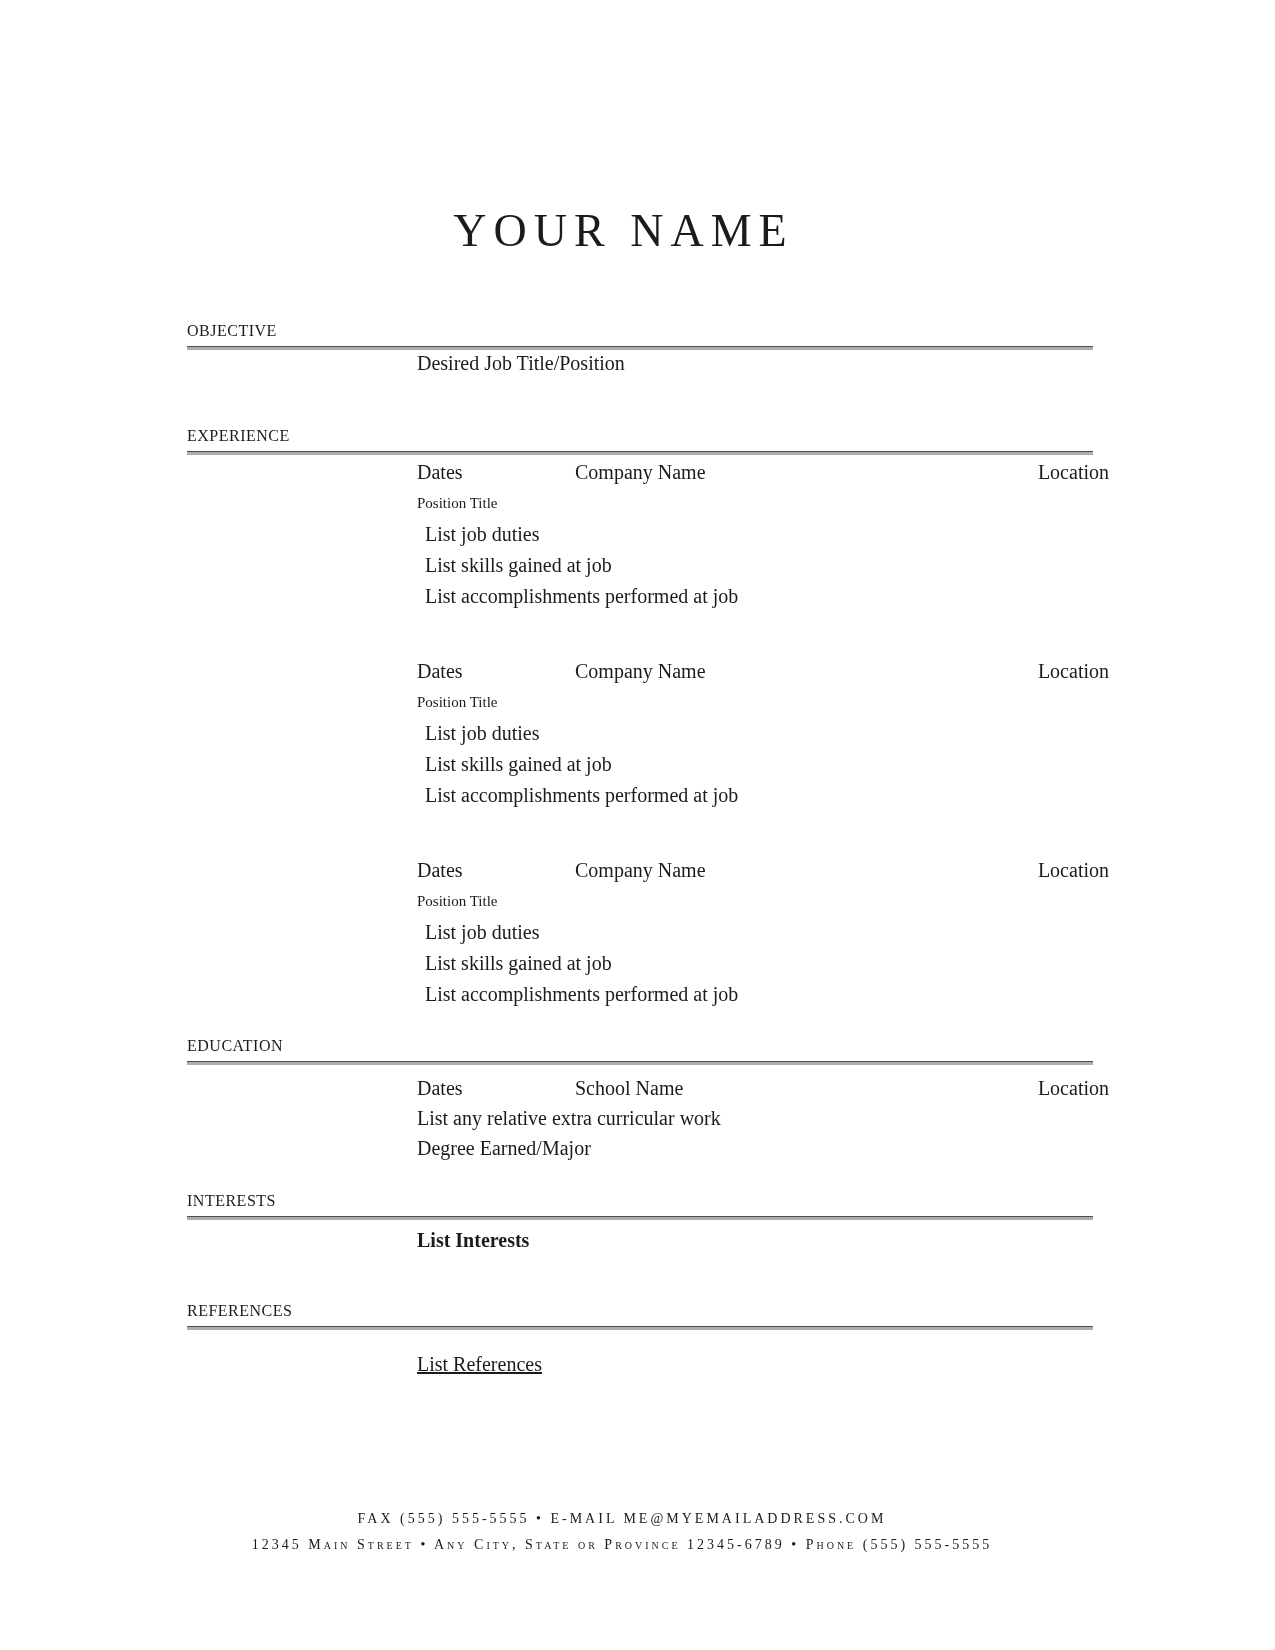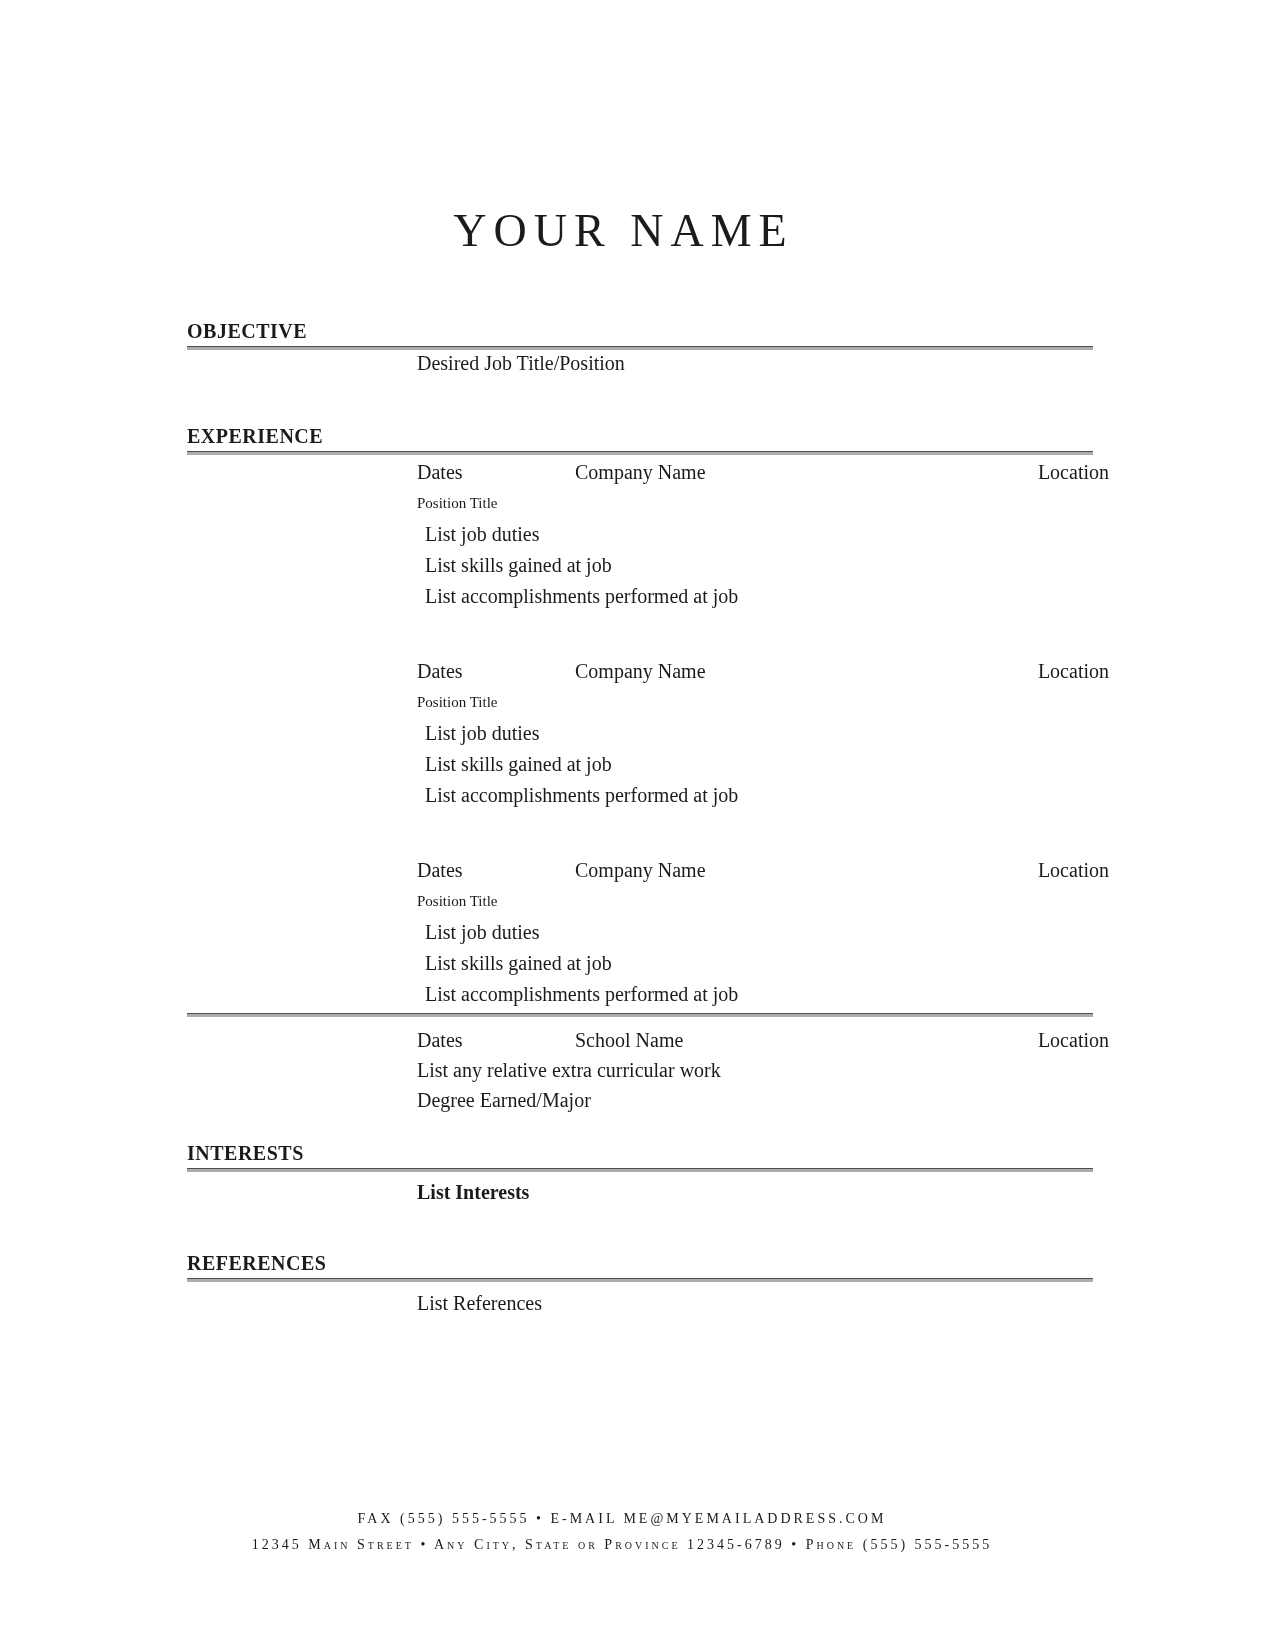--- a/index.html
+++ b/index.html
@@ -29,24 +29,23 @@
     white-space: nowrap;
   }
   .content {
     position: absolute;
     left: 187px;
     top: 319px;
     width: 906px;
     font-size: 20px;
   }
   .sec-heading {
-    font-size: 20px;
+    font-size: 16px;
     letter-spacing: 0.5px;
     line-height: 24px;
-    font-weight: bold;
   }
   .rule {
     height: 3px;
     background: #adadad;
     border-top: 1px solid #4f4f4f;
     margin-top: 3px;
   }
   .indent { margin-left: 230px; }
   .objective-line {
     line-height: 26px;
@@ -64,21 +63,21 @@
   .col-location { flex: 0 0 auto; text-align: right; }
   .job-line { line-height: 31px; margin-left: 8px; }
   .position-line { font-size: 15px; line-height: 31px; }
   .heading-education { margin-top: 24px; }
   .edu-block { margin-top: 8px; width: 692px; }
   .edu-row { display: flex; line-height: 30px; }
   .edu-line { line-height: 30px; }
   .heading-interests { margin-top: 26px; }
   .interests-line { line-height: 26px; margin-top: 7px; font-weight: bold; }
   .heading-references { margin-top: 46px; }
-  .references-line { line-height: 26px; margin-top: 8px; }
+  .references-line { line-height: 26px; margin-top: 21px; text-decoration: underline; }
   .footer {
     position: absolute;
     top: 1506px;
     left: 16px;
     right: 47px;
     text-align: center;
     font-size: 14px;
     letter-spacing: 3px;
     line-height: 26px;
     font-variant: small-caps;
@@ -136,20 +135,21 @@
           <span class="col-location">Location</span>
         </div>
         <div class="position-line">Position Title</div>
         <div class="job-line">List job duties</div>
         <div class="job-line">List skills gained at job</div>
         <div class="job-line">List accomplishments performed at job</div>
       </div>
     </div>
 
     <div>
+      <div class="sec-heading heading-education">EDUCATION</div>
       <div class="rule"></div>
       <div class="indent edu-block">
         <div class="edu-row">
           <span class="col-dates">Dates</span>
           <span class="col-company">School Name</span>
           <span class="col-location">Location</span>
         </div>
         <div class="edu-line">List any relative extra curricular work</div>
         <div class="edu-line">Degree Earned/Major</div>
       </div>

